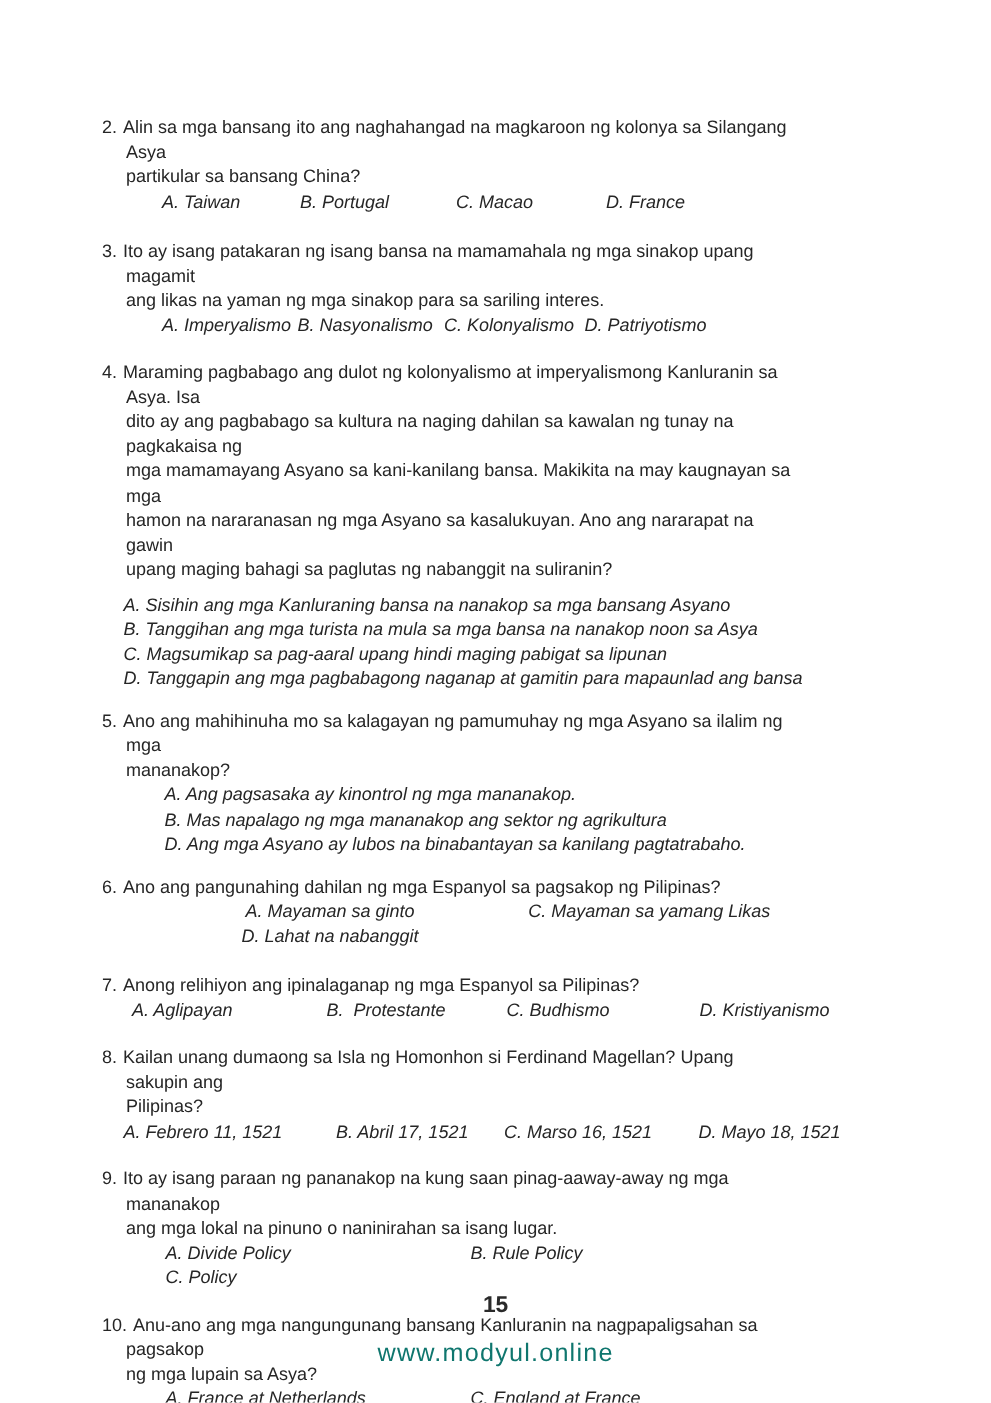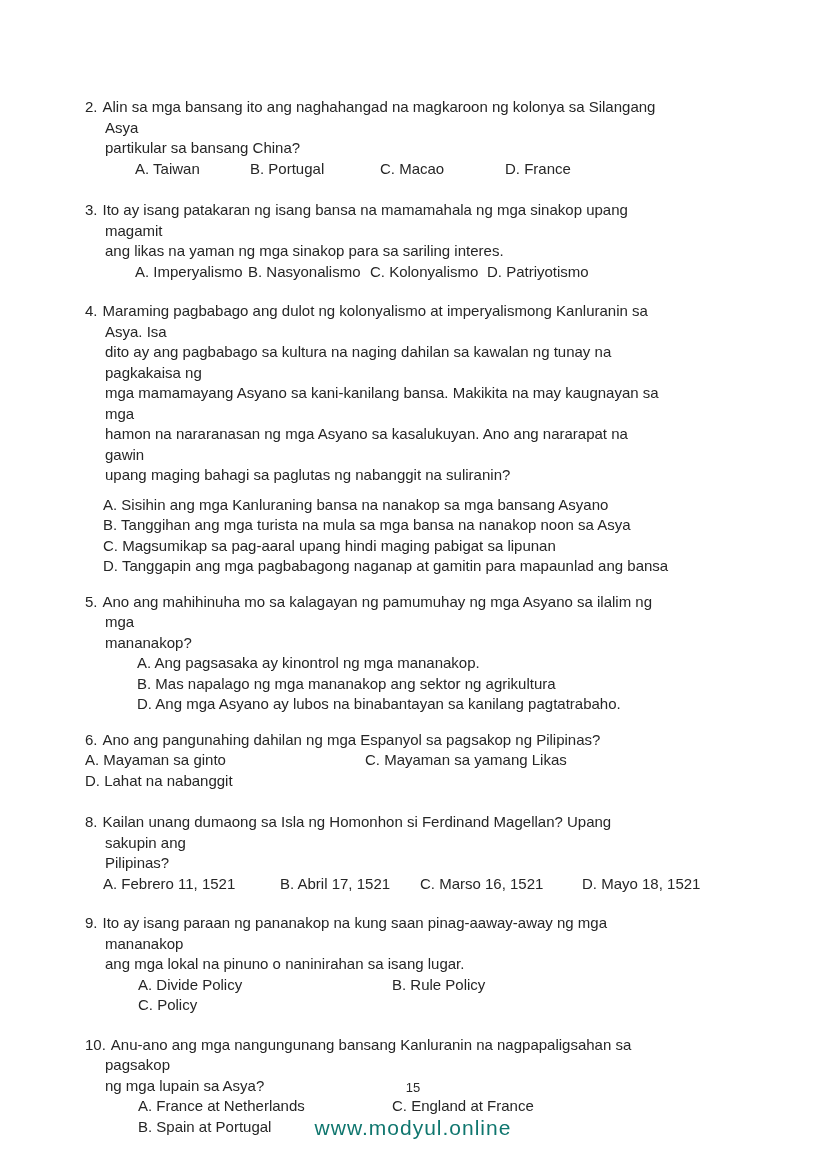--- a/index.html
+++ b/index.html
@@ -17,47 +17,47 @@
     padding: 97px 40px 0 85px;
   }
   .q { margin: 0; }
   .stem {
     margin: 0;
     padding-left: 20px;
     text-indent: -20px;
     white-space: pre-line;
   }
   .q-num { margin-right: 5px; }
-  .opts { margin-top: 0; }
+  .opts { margin-top: 0; font-style: italic; }
   .opt { white-space: pre; display: block; }
 
   
   .oq2  { margin-left: 50px; display: grid; grid-template-columns: 115px 130px 125px auto; }
   .oq3  { margin-left: 50px; display: grid; grid-template-columns: 113px 122px 117px auto; }
   .oq4  { margin-left: 18px; margin-top: 9px; }
   .oq5  { margin-left: 52px; }
-  .oq6  { display: grid; grid-template-columns: 280px auto; }
+  .oq6  { margin-left: 50px; display: grid; grid-template-columns: 280px auto; text-align: center; }
   .oq7  { margin-left: 25px; display: grid; grid-template-columns: 162px 150px 161px auto; }
   .oq8  { margin-left: 18px; display: grid; grid-template-columns: 177px 140px 162px auto; }
   .oq9  { margin-left: 53px; display: grid; grid-template-columns: 254px auto; }
   .oq10 { margin-left: 53px; display: grid; grid-template-columns: 254px auto; }
 
   
   .mb21 { margin-bottom: 21px; }
   .mb19 { margin-bottom: 19px; }
   .mb15 { margin-bottom: 15px; }
 
   .page-number {
     position: absolute;
     top: 1080px;
     left: 0;
     width: 826px;
     text-align: center;
-    font-size: 13px;
-    font-weight: normal;
+    font-size: 19px;
+    font-weight: bold;
     color: #2a2a2a;
     line-height: 16px;
   }
   .watermark {
     position: absolute;
     top: 1116px;
     left: 0;
     width: 826px;
     text-align: center;
     font-size: 21px;
@@ -119,20 +119,29 @@
 
   <div class="q mb21">
     <p class="stem"><span class="q-num">6.</span><span>Ano ang pangunahing dahilan ng mga Espanyol sa pagsakop ng Pilipinas?</span></p>
     <div class="opts oq6">
       <span class="opt">A. Mayaman sa ginto</span>
       <span class="opt">C. Mayaman sa yamang Likas</span>
       <span class="opt">D. Lahat na nabanggit</span>
     </div>
   </div>
 
+  <div class="q mb19">
+    <p class="stem"><span class="q-num">7.</span><span>Anong relihiyon ang ipinalaganap ng mga Espanyol sa Pilipinas?</span></p>
+    <div class="opts oq7">
+      <span class="opt">A. Aglipayan</span>
+      <span class="opt">B.  Protestante</span>
+      <span class="opt">C. Budhismo</span>
+      <span class="opt">D. Kristiyanismo</span>
+    </div>
+  </div>
 
   <div class="q mb19">
     <p class="stem"><span class="q-num">8.</span><span>Kailan unang dumaong sa Isla ng Homonhon si Ferdinand Magellan? Upang sakupin ang
 Pilipinas?</span></p>
     <div class="opts oq8">
       <span class="opt">A. Febrero 11, 1521</span>
       <span class="opt">B. Abril 17, 1521</span>
       <span class="opt">C. Marso 16, 1521</span>
       <span class="opt">D. Mayo 18, 1521</span>
     </div>

